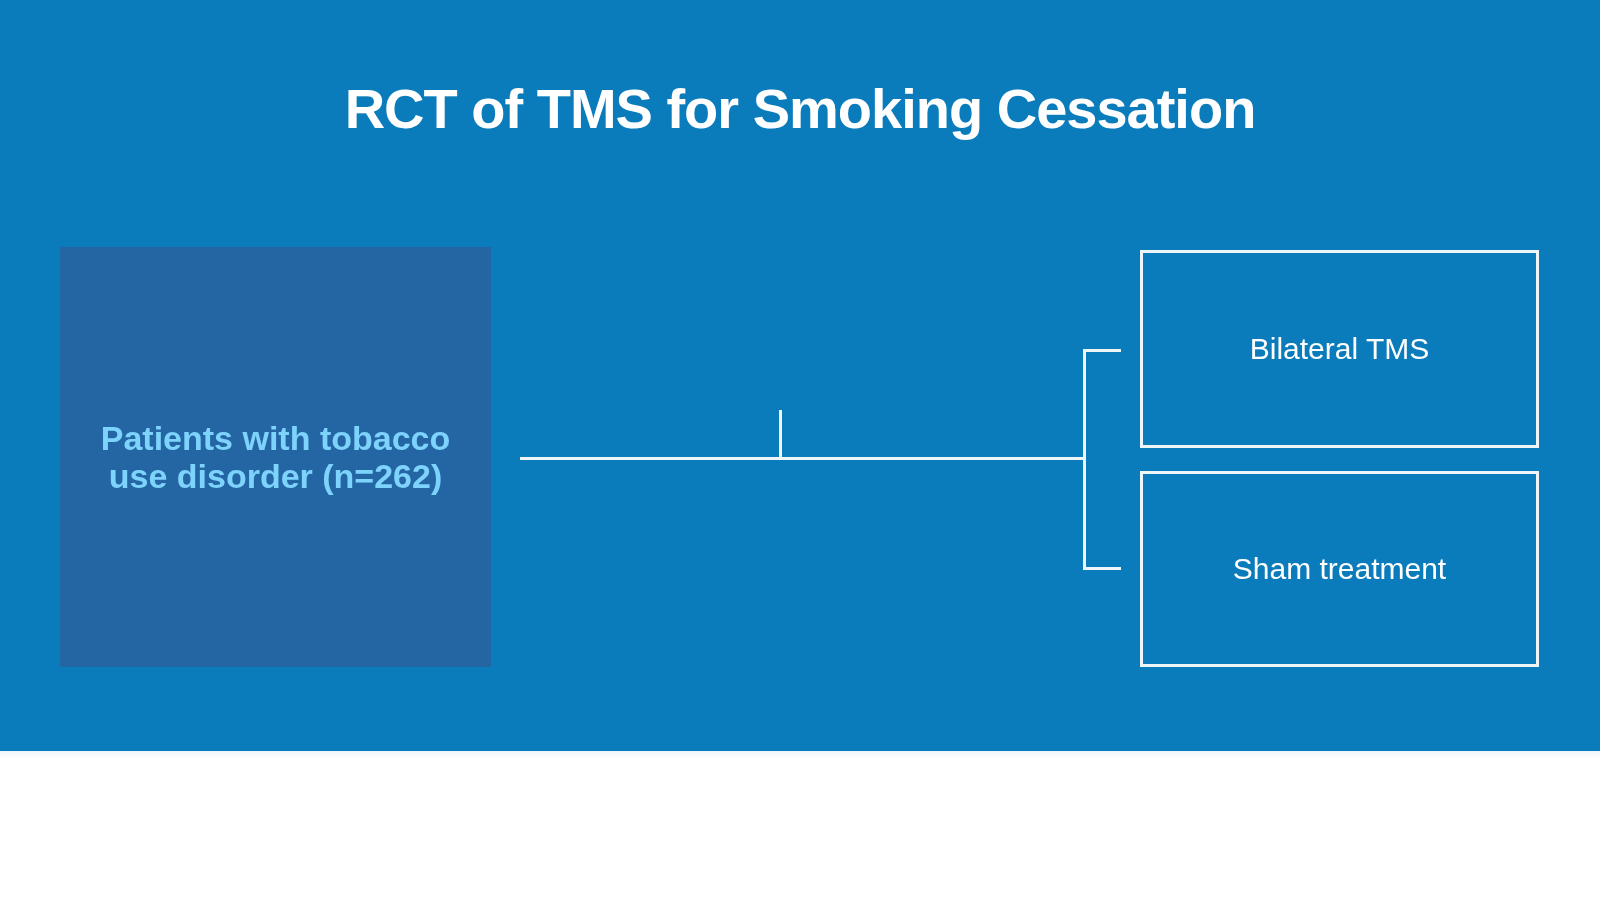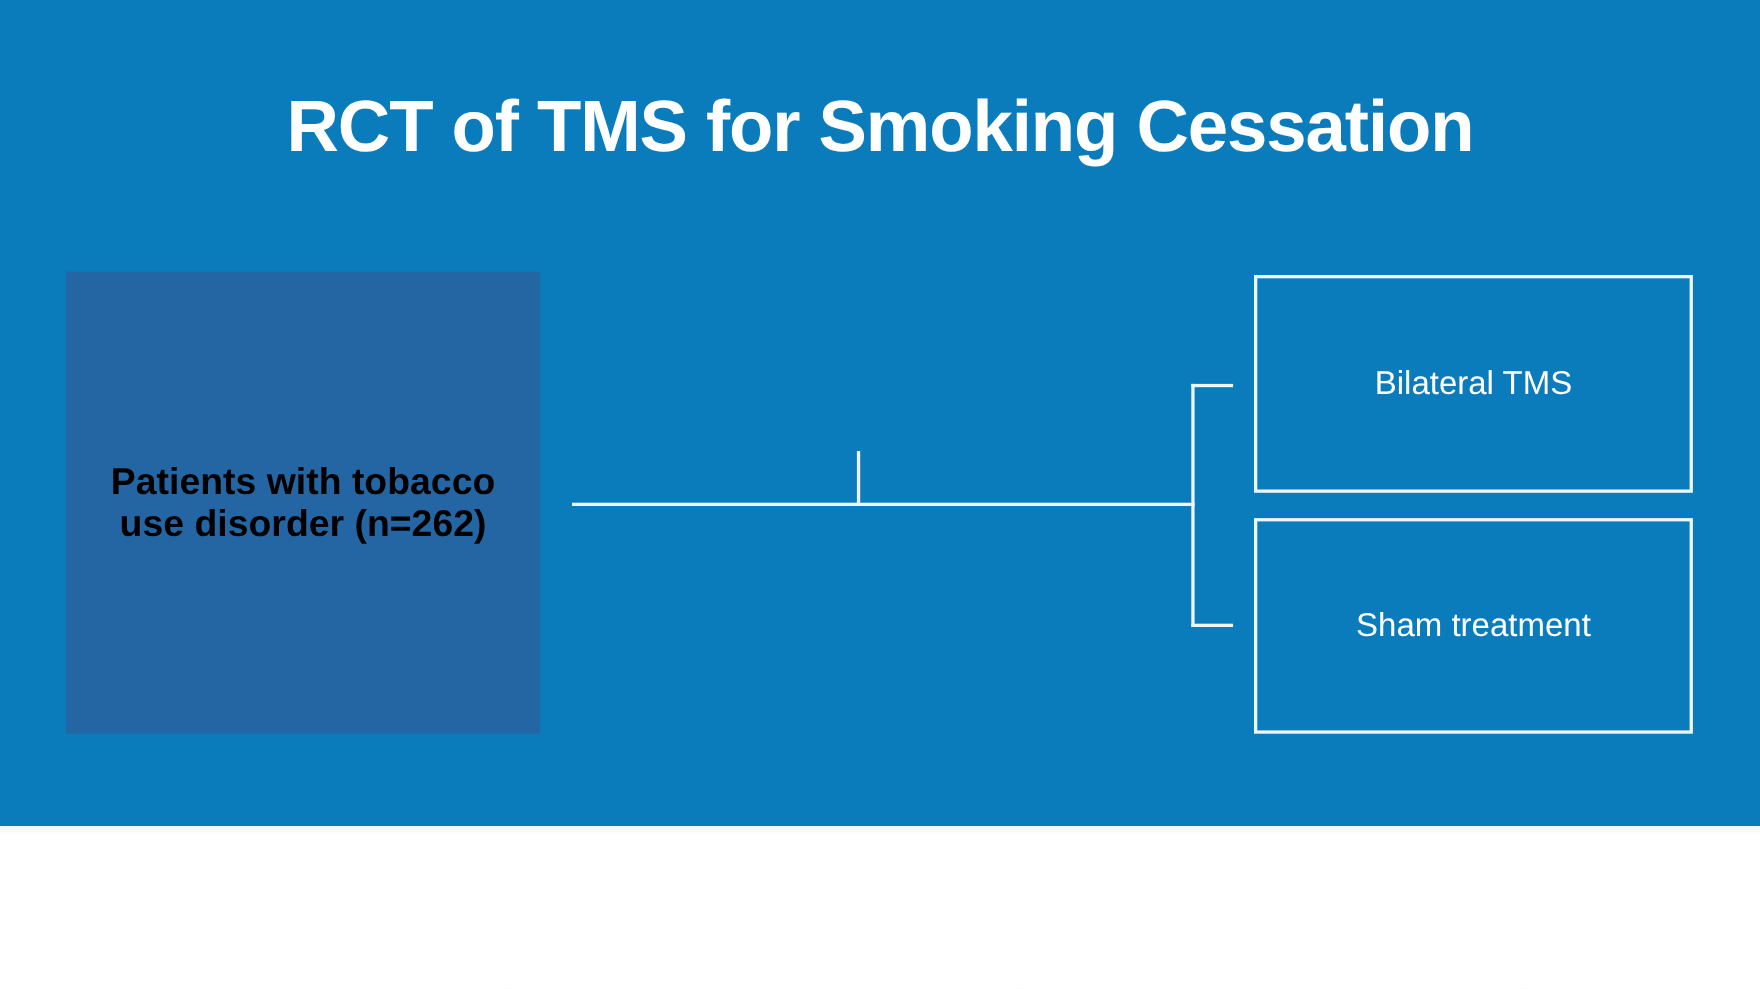--- a/index.html
+++ b/index.html
@@ -21,37 +21,37 @@
     width: 1600px; height: 751px;
     background: #0a7cbb;
   }
 
   .slide-title {
     position: absolute;
     left: 0; top: 76px;
     width: 1600px;
     text-align: center;
     color: #ffffff;
-    font-size: 66px;
+    font-size: 56px;
     font-weight: 700;
     letter-spacing: -1px;
     margin: 0;
   }
 
   
   .population-box {
     position: absolute;
     left: 60px; top: 247px;
     width: 431px; height: 420px;
     background: #2466a4;
     display: flex;
     align-items: center;
     justify-content: center;
     text-align: center;
-    color: #000000;
+    color: #7dd3fc;
     font-size: 34px;
     font-weight: 700;
     line-height: 38px;
     padding: 0 34px;
   }
 
   .outline-box {
     position: absolute;
     border: 3px solid #eef6fa;
     display: flex;

